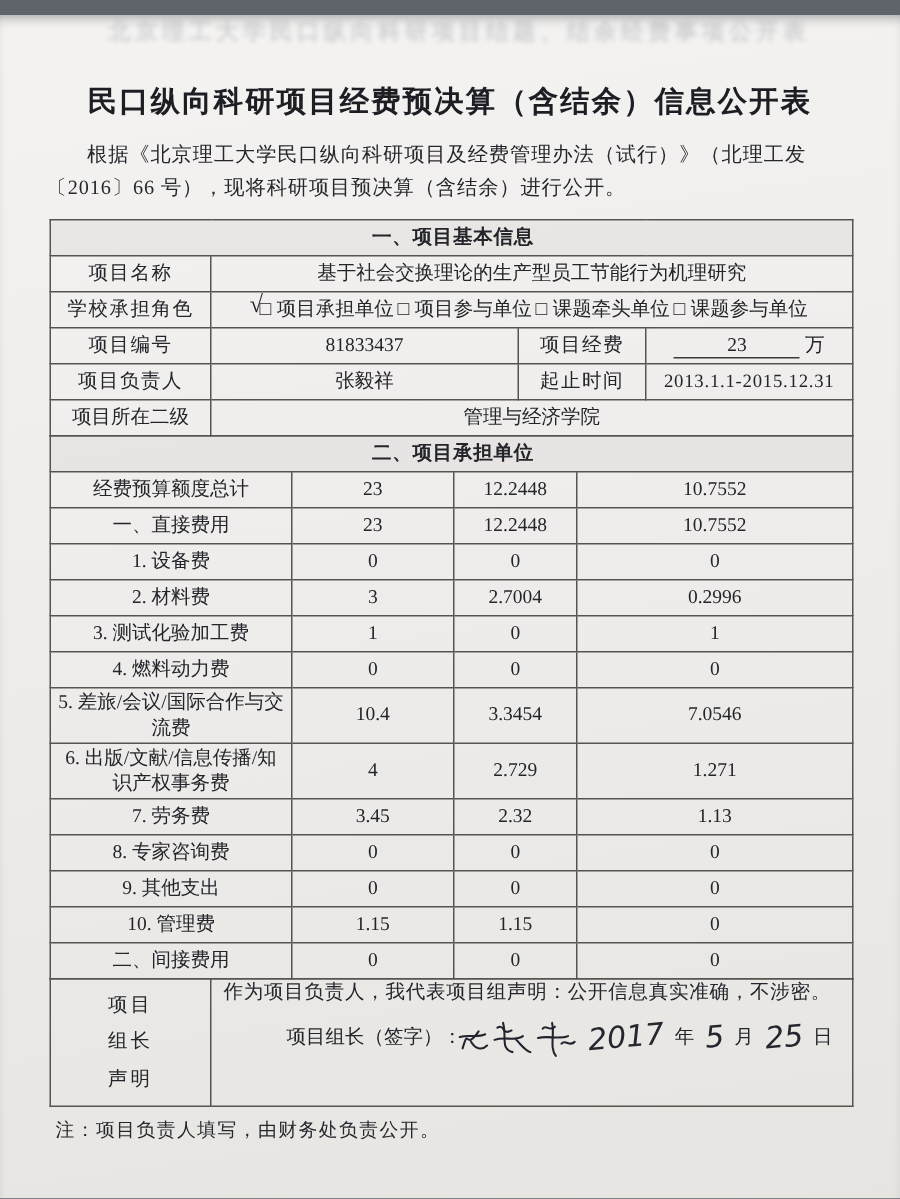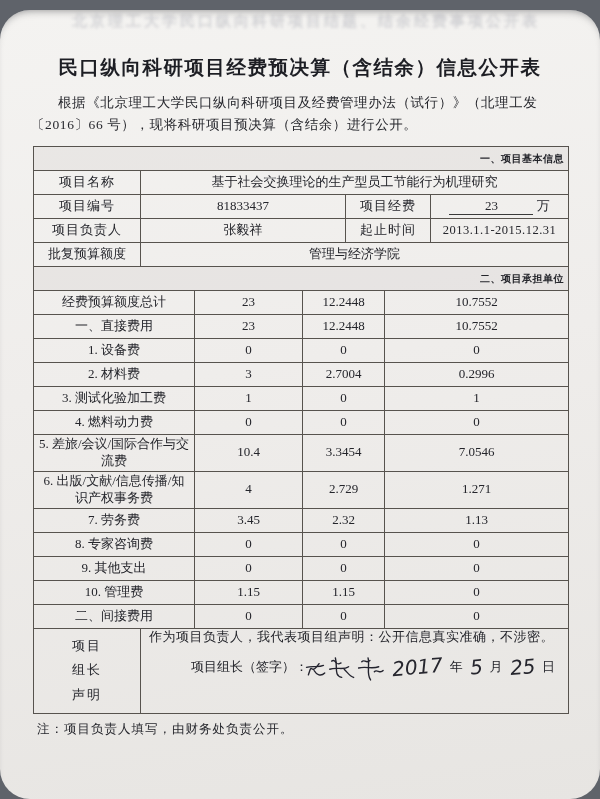--- a/index.html
+++ b/index.html
@@ -6,21 +6,20 @@
   body{
     width:600px;height:799px;position:relative;overflow:hidden;
     background:#5f636a;
     font-family:"Liberation Serif","DejaVu Serif",serif;
     color:#24252b;
   }
   .paper{
     position:absolute;left:0;right:0;top:10px;bottom:0;
     background:linear-gradient(172deg,#f4f3f1 0%,#efedeb 45%,#e7e5e2 100%);
     box-shadow:inset 0 6px 9px -6px rgba(40,42,48,.55);
-    border-radius:30px;
   }
   .bleed{
     position:absolute;top:2px;left:72px;right:30px;
     font-weight:bold;font-size:15px;letter-spacing:3px;
     color:rgba(125,130,142,.28);filter:blur(1.4px);
     white-space:nowrap;overflow:hidden;
   }
   .title{
     margin:44px 28px 0;text-align:center;font-weight:bold;
     font-size:19.5px;letter-spacing:1.5px;color:#1d1e24;
@@ -30,21 +29,21 @@
     text-indent:2em;letter-spacing:.6px;color:#26272d;
   }
   .form{position:absolute;left:33px;top:137px;width:535px;}
   table.tbl{border-collapse:collapse;width:535px;table-layout:fixed;margin-top:-1px;}
   .tbl td{
     border:1px solid #57534e;padding:1px 4px;font-size:13px;
     text-align:center;height:21px;line-height:1.3;color:#24252b;
     overflow:hidden;
   }
   td.sec{
-    text-align:right;font-weight:bold;font-size:10px;
+    text-align:center;font-weight:bold;font-size:13px;
     font-family:"Liberation Sans","DejaVu Sans",sans-serif;
     background:rgba(70,64,58,.05);letter-spacing:.5px;padding-left:6px;
   }
   td.lbl{letter-spacing:1px;}
   td.left{text-align:center;}
   td.bhead{height:26px;letter-spacing:1px;}
   .u23{display:inline-block;min-width:84px;border-bottom:1px solid #3a3a3a;text-align:center;}
   .cbox{position:relative;display:inline-block;width:13px;margin-right:1px;}
   .cbox::before{content:"□";font-size:13px;}
   .cbox.checked::before{content:"□";}
@@ -90,36 +89,42 @@
         </colgroup>
       <tbody>
           <tr>
         <td class="sec" colspan="4">一、项目基本信息</td>
       </tr>
       <tr>
         <td class="lbl">项目名称</td>
         <td colspan="3">基于社会交换理论的生产型员工节能行为机理研究</td>
       </tr>
       <tr>
+        <td class="lbl">学校承担角色</td>
+        <td colspan="3">
+          <span class="opt"><span class="cbox checked"></span><span>项目承担单位</span></span><span class="opt"><span class="cbox"></span><span>项目参与单位</span></span><span class="opt"><span class="cbox"></span><span>课题牵头单位</span></span><span class="opt"><span class="cbox"></span><span>课题参与单位</span></span>
+        </td>
+      </tr>
+      <tr>
         <td class="lbl">项目编号</td>
         <td>81833437</td>
         <td class="lbl">项目经费</td>
         <td>
           <span class="u23">23</span>
           <span>万</span>
         </td>
       </tr>
       <tr>
         <td class="lbl">项目负责人</td>
         <td class="left">张毅祥</td>
         <td class="lbl">起止时间</td>
         <td style="font-size:12.5px;letter-spacing:.5px">2013.1.1-2015.12.31</td>
       </tr>
       <tr>
-        <td class="lbl" style="letter-spacing:0">批复预算额度</td>
+        <td class="lbl" style="letter-spacing:0">项目所在二级</td>
         <td colspan="3">管理与经济学院</td>
       </tr>
     </tbody>
       </table>
 
     <table class="tbl">
       <colgroup>
           <col style="width:161px">
           <col style="width:108px">
           <col style="width:82px">

